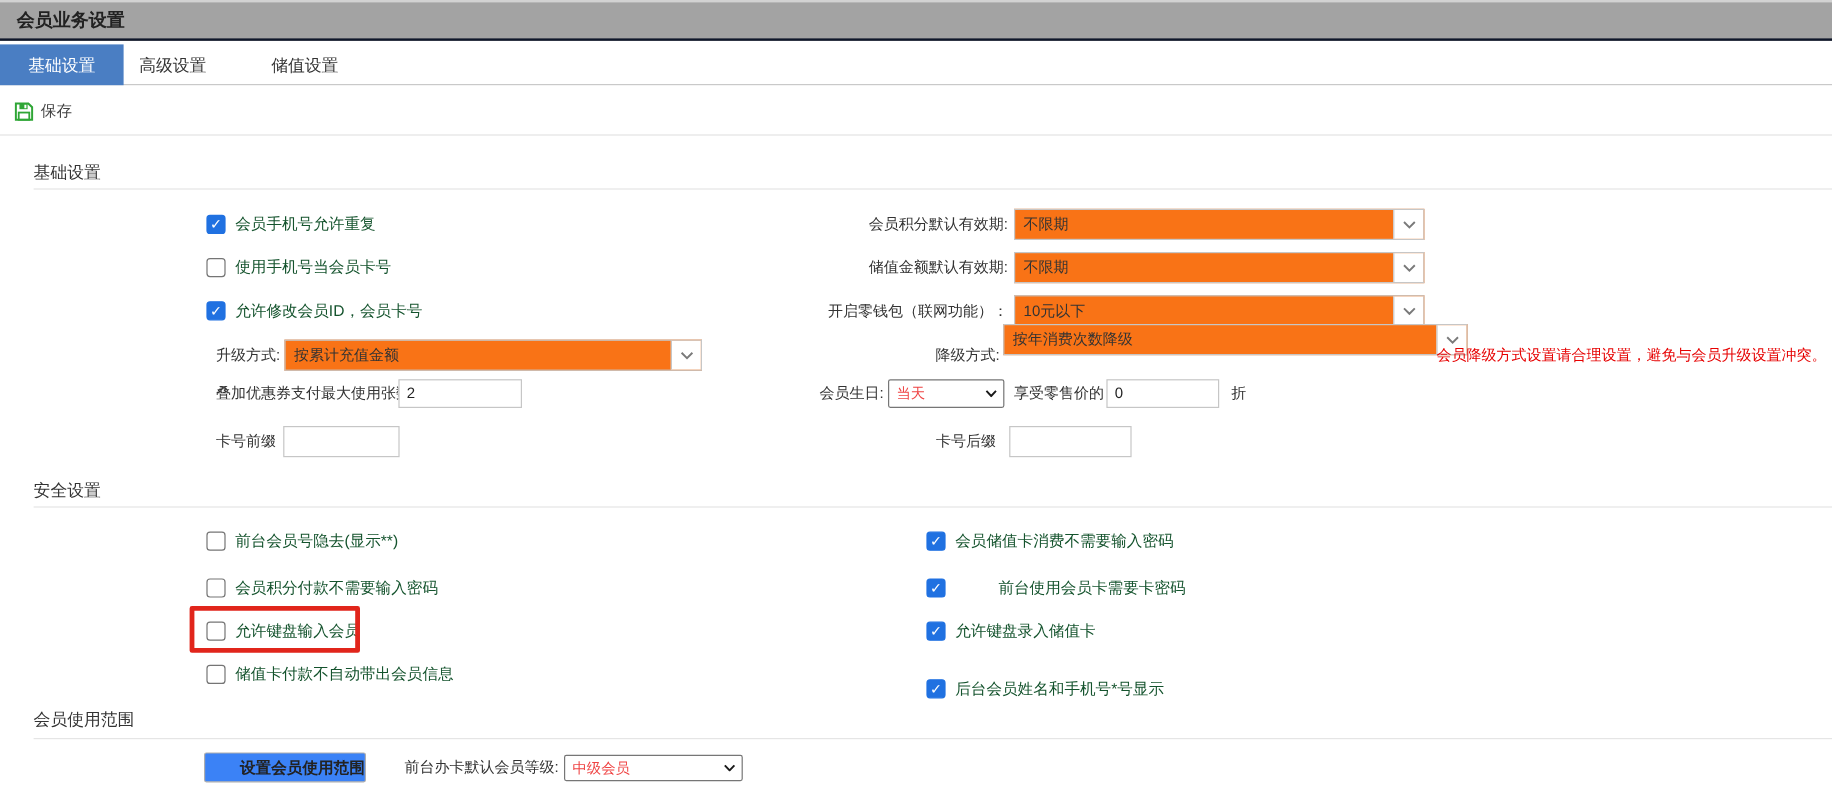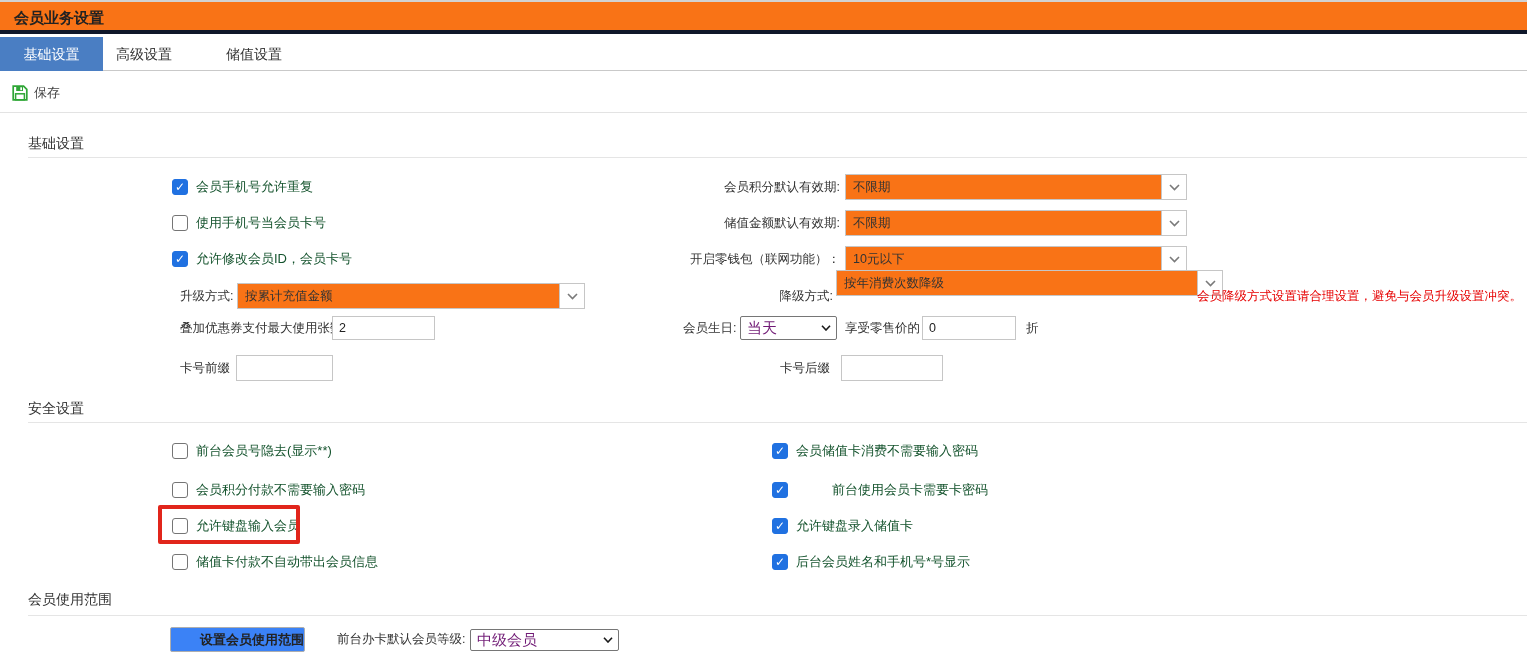--- a/index.html
+++ b/index.html
@@ -2,22 +2,22 @@
 <html><head>
 <meta charset="utf-8">
 <style>
   * { margin:0; padding:0; box-sizing:border-box; }
   html,body { width:1527px; height:663px; background:#fff; overflow:hidden;
     font-family:"Liberation Sans","DejaVu Sans",sans-serif; color:#333; }
   .abs { position:absolute; }
   #stage { position:relative; width:1527px; height:663px; background:#fff; }
 
   
-  .titlebar { left:0; top:0; width:1527px; height:34px; background:#f97316;
-    border-top:2px solid #d2d2d2; border-bottom:4px solid #0f172a;text-align:right; }
+  .titlebar { left:0; top:0; width:1527px; height:34px; background:#a3a3a3;
+    border-top:2px solid #d2d2d2; border-bottom:2px solid #0f172a;text-align:right; }
   .titlebar .ttl { position:absolute; left:14px; top:0; line-height:32px;
     font-size:15px; font-weight:bold; color:#222; }
 
   
   .tabbar { left:0; top:37px; width:1527px; height:34px; border-bottom:1px solid #c9c9c9; background:#fff; }
   .tab { position:absolute; top:0; height:34px; line-height:34px; font-size:14px;
     text-align:center; color:#333; cursor:pointer; }
   .tab.active { background:#4a7ec3; color:#fff; }
 
   
@@ -41,21 +41,21 @@
   
   .combo { position:absolute; border:1px solid #c6c6c6; background:#f97316; display:flex; cursor:pointer; }
   .combo .val { flex:1; font-size:12.5px; line-height:24px; padding-left:7px;
     color:#333; white-space:nowrap; overflow:hidden; }
   .combo .btn { width:25px; border-left:1px solid #c6c6c6; display:flex;
     align-items:center; justify-content:center; background:#fff; }
 
   
   .nsel { position:absolute; border:1px solid #767676; border-radius:2px; background:#fff;
     display:flex; align-items:center; cursor:pointer; }
-  .nsel .val { flex:1; font-size:15px; padding-left:6px; white-space:nowrap; color:#701a75; }
+  .nsel .val { flex:1; font-size:12px; padding-left:6px; white-space:nowrap; color:#ef4444; }
   .nsel .chv { width:20px; display:flex; align-items:center; justify-content:center; }
 
   .field-label { position:absolute; font-size:12.5px; color:#333; white-space:nowrap; }
   .field-label.r { text-align:right; }
   .tinput { position:absolute; border:1px solid #c6c6c6; background:#fff;
     font-size:12.5px; padding-left:6px; color:#222; outline:none;
     font-family:"Liberation Sans","DejaVu Sans",sans-serif; }
 
   .warn { position:absolute; color:#e60000; font-size:12.5px; white-space:nowrap; }
 
@@ -210,21 +210,21 @@
     <span class="lbl">会员储值卡消费不需要输入密码</span>
   </div>
   <div class="cbrow" style="left:772px;top:481px;gap:36px;">
     <span class="cb checked"></span>
     <span class="lbl">前台使用会员卡需要卡密码</span>
   </div>
   <div class="cbrow" style="left:772px;top:517px;">
     <span class="cb checked"></span>
     <span class="lbl">允许键盘录入储值卡</span>
   </div>
-  <div class="cbrow" style="left:772px;top:553px;">
+  <div class="cbrow" style="left:772px;top:565px;">
     <span class="cb checked"></span>
     <span class="lbl">后台会员姓名和手机号*号显示</span>
   </div>
 
   <div class="abs sec-title" style="left:28px;top:591px;">会员使用范围</div>
   <div class="divider" style="left:28px;top:615px;"></div>
 
   <button class="pushbtn" style="left:170px;top:627px;width:135px;height:25px;">设置会员使用范围</button>
   <div class="field-label" style="left:337px;top:627px;line-height:25px;">前台办卡默认会员等级:</div>
   <div class="nsel" style="left:470px;top:629px;width:149px;height:22px;">

